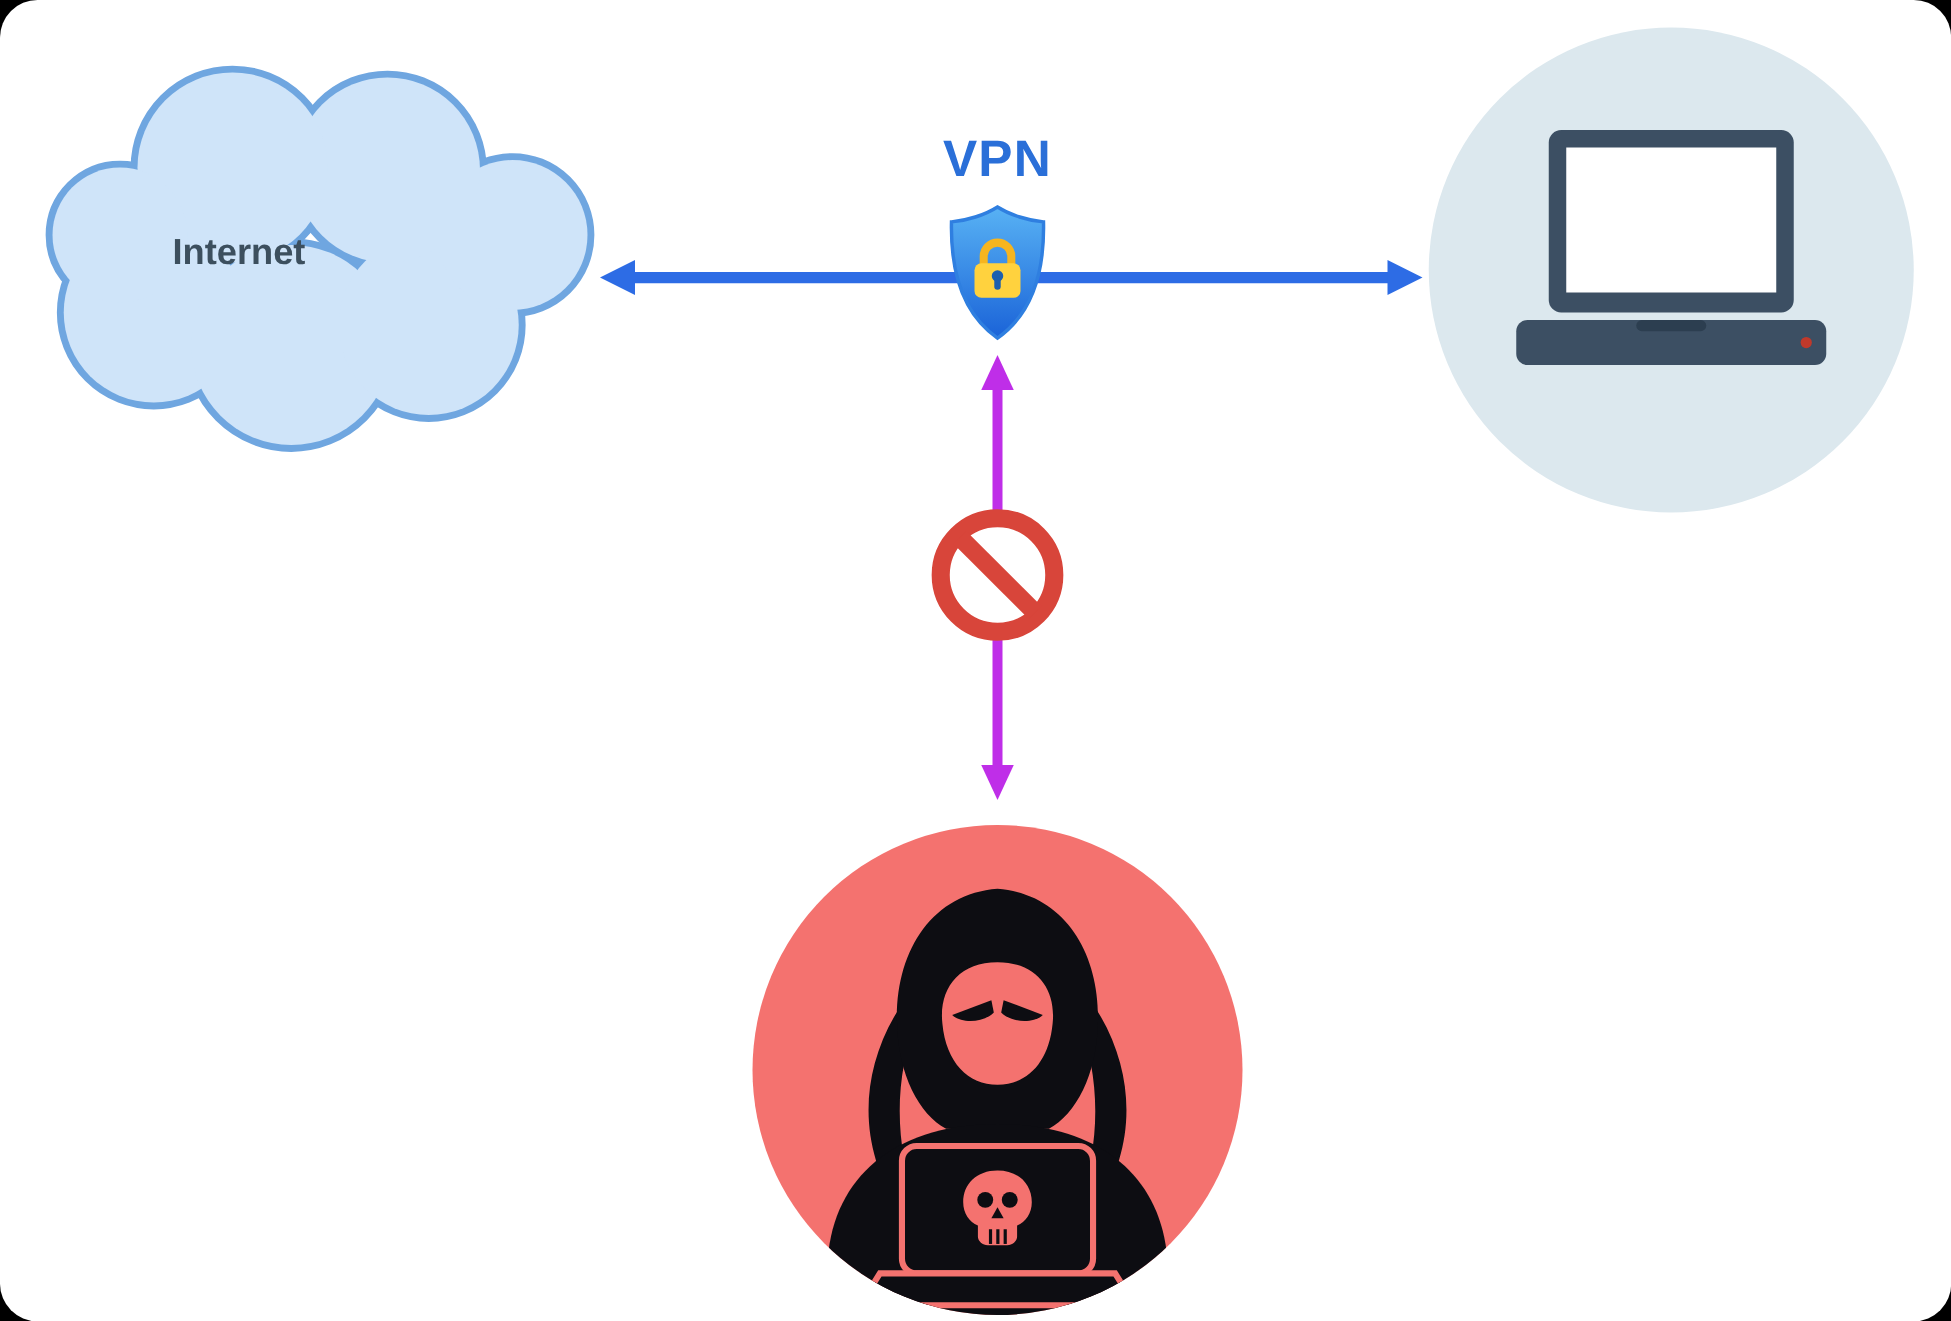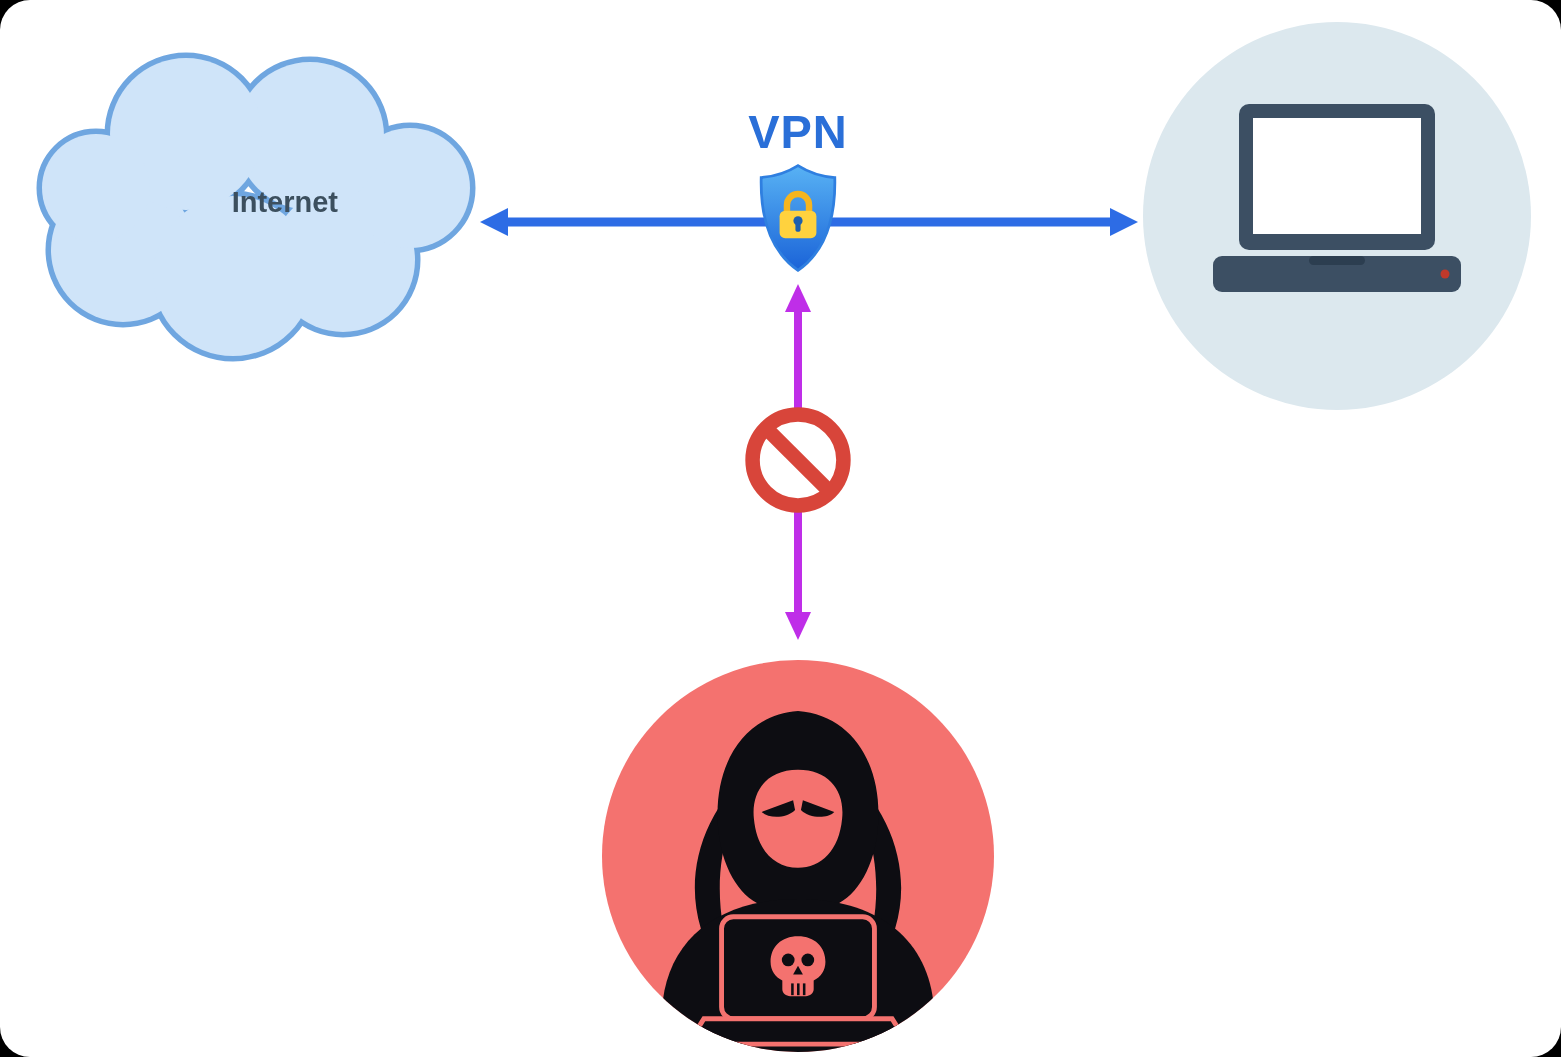--- a/index.html
+++ b/index.html
@@ -6,27 +6,27 @@
   .canvas{
     position:relative;width:1561px;height:1057px;background:#ffffff;
     border-radius:30px;overflow:hidden;
     font-family:"Liberation Sans", sans-serif;
   }
   .abs{position:absolute;}
   
   .cloud-node{left:28px;top:38px;width:462px;height:332px;z-index:2;}
   .cloud-node svg{width:100%;height:100%;overflow:visible;}
   .internet-label{
-    left:138px;top:186px;width:200px;text-align:right;
+    left:138px;top:186px;width:200px;text-align:left;
     font-size:29px;font-weight:bold;color:#3c4f5e;z-index:3;
   }
   
   .vpn-label{
     left:742px;top:104px;width:112px;text-align:center;
-    font-size:47px;font-weight:bold;color:#2a6fd8;z-index:7;letter-spacing:1px;
+    font-size:41px;font-weight:bold;color:#2a6fd8;z-index:7;letter-spacing:1px;
   }
   .shield-wrap{left:752px;top:162px;width:92px;height:112px;z-index:6;}
   .shield-wrap svg{width:100%;height:100%;}
   
   .connectors{left:0;top:0;width:1561px;height:1057px;z-index:5;pointer-events:none;}
   
   .client-node{
     left:1143px;top:22px;width:388px;height:388px;border-radius:50%;
     background:#dce8ee;z-index:2;display:flex;align-items:center;justify-content:center;
   }

